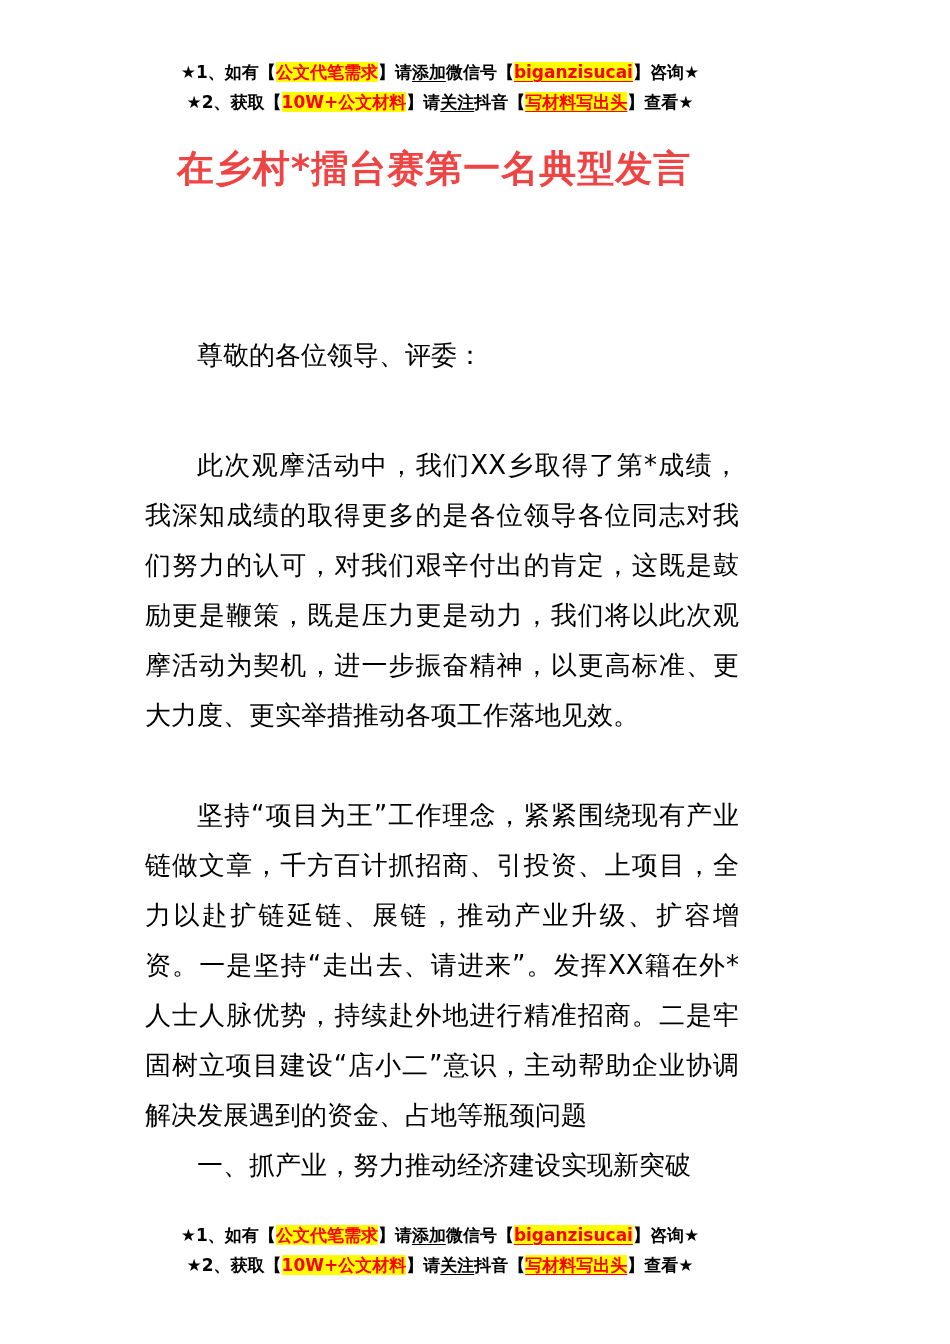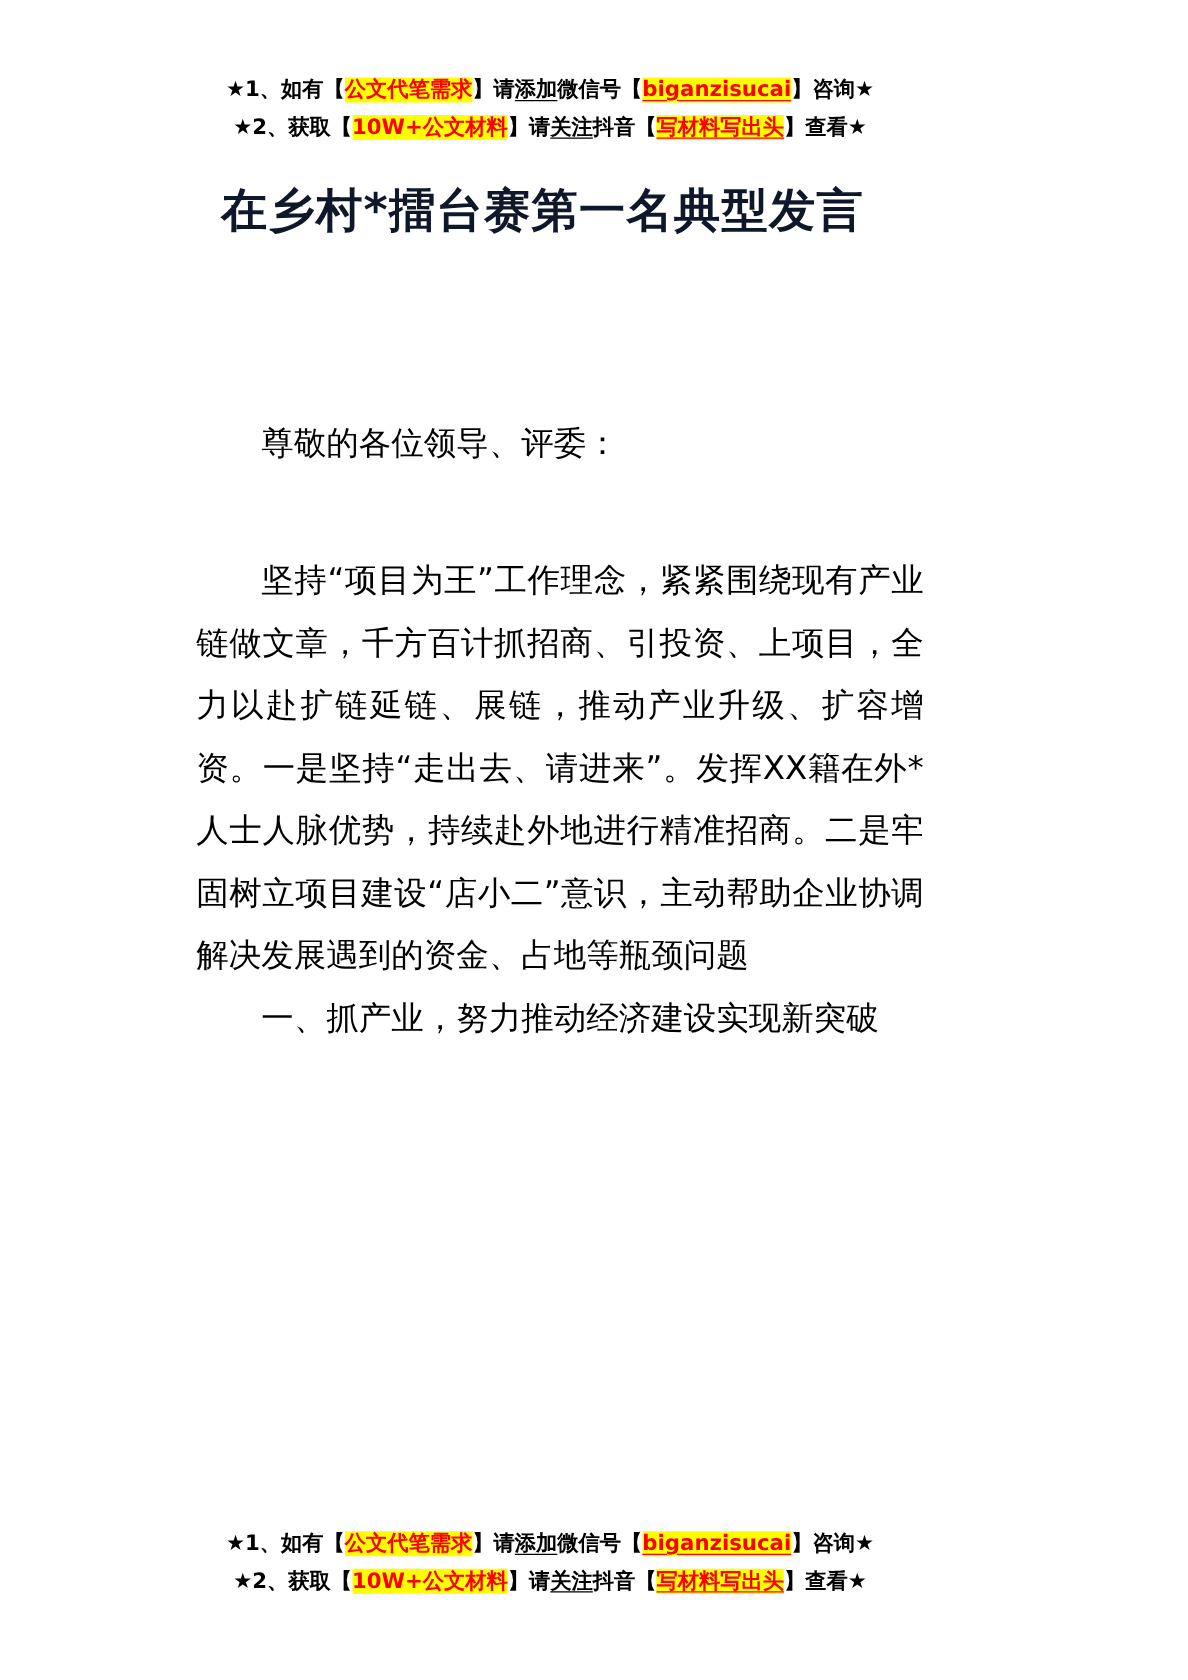--- a/index.html
+++ b/index.html
@@ -42,33 +42,33 @@
     text-underline-offset: 3px;
   }
   
   .doc-title {
     margin: 30px 12px 0 0;
     text-align: center;
     font-size: 37px;
     line-height: 44px;
     font-weight: 900;
     letter-spacing: 1px;
-    color: #0f172a;
+    color: #ef4444;
   }
   
   .content {
     margin-top: 139px;
     padding: 0 141px;
     font-size: 26px;
     line-height: 50px;
     text-align: justify;
     color: #000000;
   }
   .para {
-    margin: 0 0 50px 16px;
+    margin: 0 0 50px 4px;
     text-indent: 2em;
     font-weight: normal;
   }
   .para-greeting { margin-bottom: 60px; }
   .para-last { margin-bottom: 0; }
 </style>
 </head>
 <body>
 
 <div class="page">
@@ -79,20 +79,21 @@
     </div>
     <div class="promo-line">
       <span class="seg">★2、获取【</span><span class="seg hl">10W+公文材料</span><span class="seg">】请</span><span class="seg ul">关注</span><span class="seg">抖音【</span><span class="seg hl ul">写材料写出头</span><span class="seg">】查看★</span>
     </div>
   </div>
 
   <h1 class="doc-title">在乡村*擂台赛第一名典型发言</h1>
 
   <div class="content">
     <p class="para para-greeting">尊敬的各位领导、评委：</p>
+    <p class="para">此次观摩活动中，我们XX乡取得了第*成绩，我深知成绩的取得更多的是各位领导各位同志对我们努力的认可，对我们艰辛付出的肯定，这既是鼓励更是鞭策，既是压力更是动力，我们将以此次观摩活动为契机，进一步振奋精神，以更高标准、更大力度、更实举措推动各项工作落地见效。</p>
     <p class="para para-last">坚持“项目为王”工作理念，紧紧围绕现有产业链做文章，千方百计抓招商、引投资、上项目，全力以赴扩链延链、展链，推动产业升级、扩容增资。一是坚持“走出去、请进来”。发挥XX籍在外*人士人脉优势，持续赴外地进行精准招商。二是牢固树立项目建设“店小二”意识，主动帮助企业协调解决发展遇到的资金、占地等瓶颈问题</p>
     <p class="para">一、抓产业，努力推动经济建设实现新突破</p>
   </div>
 
   <div class="promo promo-bottom">
     <div class="promo-line">
       <span class="seg">★1、如有【</span><span class="seg hl">公文代笔需求</span><span class="seg">】请</span><span class="seg ul">添加</span><span class="seg">微信号【</span><span class="seg hl ul">biganzisucai</span><span class="seg">】咨询★</span>
     </div>
     <div class="promo-line">
       <span class="seg">★2、获取【</span><span class="seg hl">10W+公文材料</span><span class="seg">】请</span><span class="seg ul">关注</span><span class="seg">抖音【</span><span class="seg hl ul">写材料写出头</span><span class="seg">】查看★</span>

